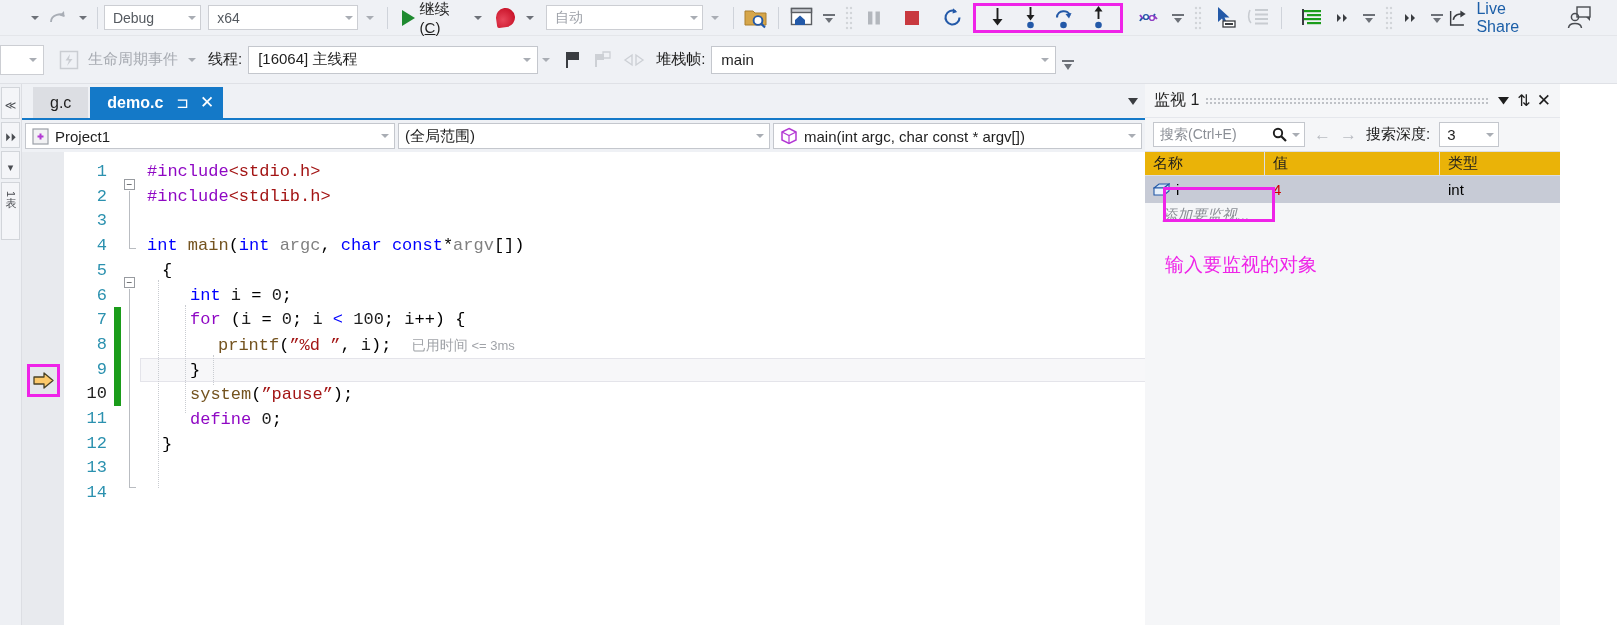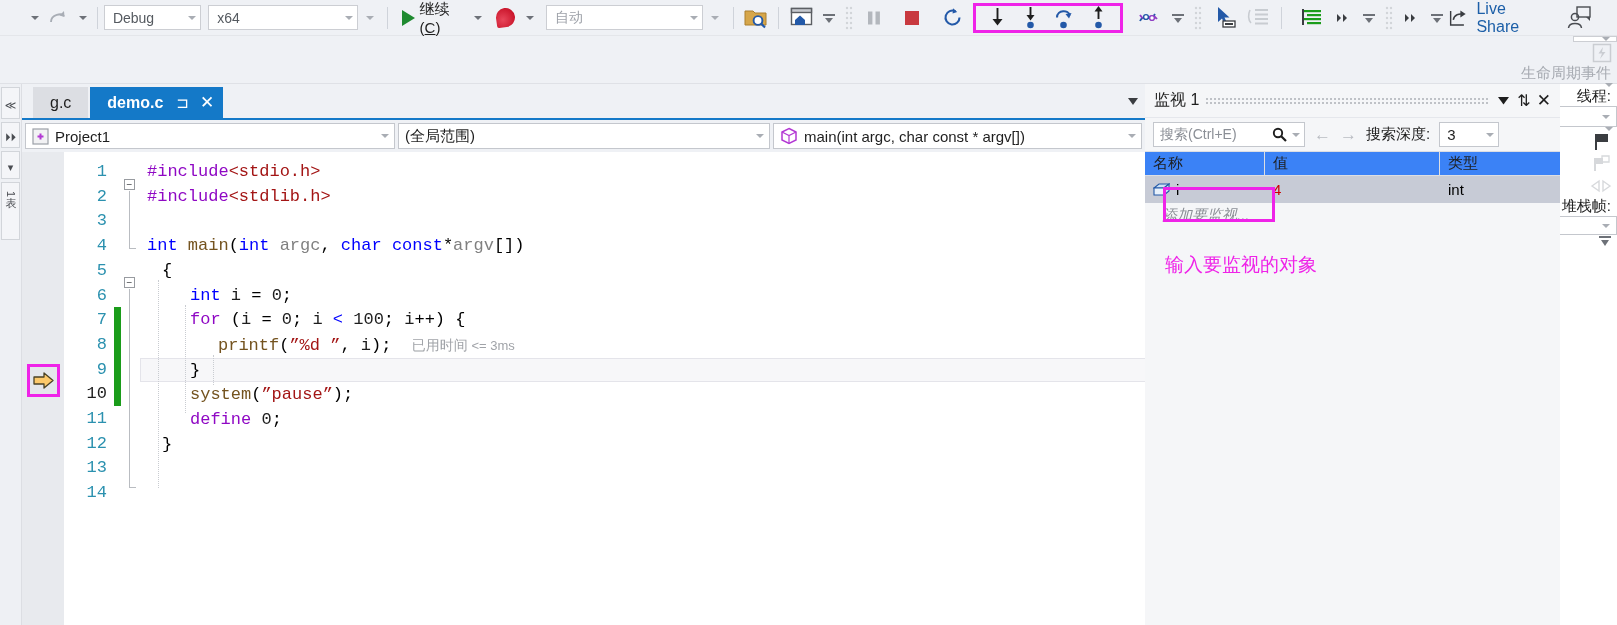--- a/index.html
+++ b/index.html
@@ -55,23 +55,22 @@
     border:3px solid #ef23e8; padding:0 6px; margin:0 4px;
   }
   .live-share {
     margin-left:auto; display:flex; align-items:center; gap:7px;
     padding-right:18px; font-size:16px; color:#1c5fa8;
   }
 
   
   .toolbar2 {
     position:absolute; left:0; top:36px; width:1617px; height:48px;
-    background:#eff1f5; display:flex; align-items:flex-end;
+    background:#eff1f5; display:flex; align-items:center;
     border-bottom:1px solid #dfe1e6;
-    flex-direction:column;
   }
   .t2-label { font-size:15px; color:#1e1e1e; margin:0 6px 0 4px; white-space:nowrap; }
   .t2-label.dim { color:#a6aab1; }
   .t2-combo {
     height:28px; border:1px solid #c4c7cd; background:#fff;
     display:flex; align-items:center; padding:0 6px 0 9px;
     font-size:15px; color:#1e1e1e;
   }
 
   
@@ -176,21 +175,21 @@
           background-size:4px 4px; opacity:.9; }
   .watch-tools { height:33px; display:flex; align-items:center; padding:0 8px; gap:9px; }
   .search-box {
     width:152px; height:25px; border:1px solid #c4c7cd; background:#fff;
     display:flex; align-items:center; padding:0 4px 0 6px; font-size:14px; color:#8b8f96;
   }
   .depth-box { width:60px; height:25px; border:1px solid #c4c7cd; background:#fff;
                display:flex; align-items:center; padding:0 4px 0 7px;
                font-size:15px; color:#1e1e1e; }
   .wt-head { display:flex; height:25px; font-size:15px; color:#1e1e1e;
-             border-top:1px solid #dcdee3; border-bottom:1px solid #dcdee3; background:#3b82f6; }
+             border-top:1px solid #dcdee3; border-bottom:1px solid #dcdee3; background:#eab308; }
   .wt-head > div { padding:2px 0 0 8px; }
   .c-name { width:120px; border-right:1px solid #dcdee3; }
   .c-val  { width:175px; border-right:1px solid #dcdee3; }
   .c-type { flex:1; }
   .wt-row { display:flex; height:27px; font-size:15px; align-items:center; }
   .wt-row.sel { background:#c7cbd6; }
   .wt-row > div { padding-left:8px; height:100%; display:flex; align-items:center; }
   .valchanged { color:#cc0000; }
   .addwatch { color:#8b8f96; font-style:italic; font-size:15px; padding-left:17px; }
   .hl-box { position:absolute; border:3px solid #ef23e8; }

